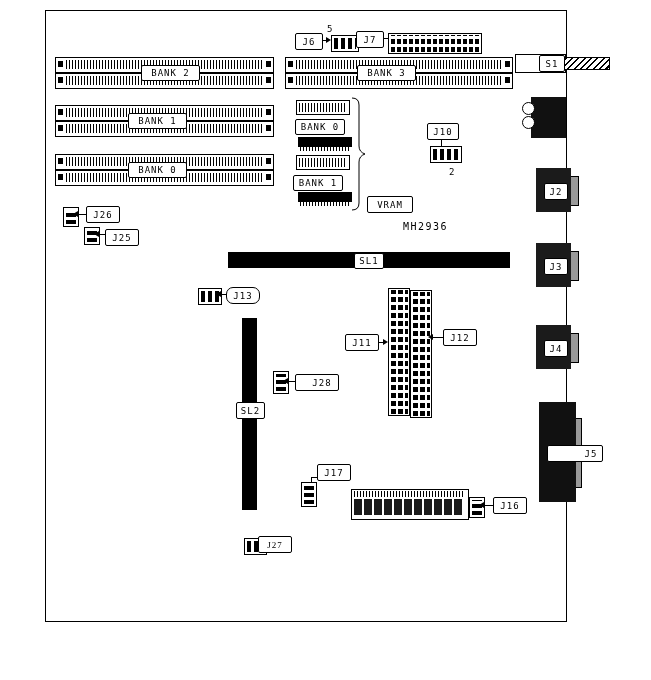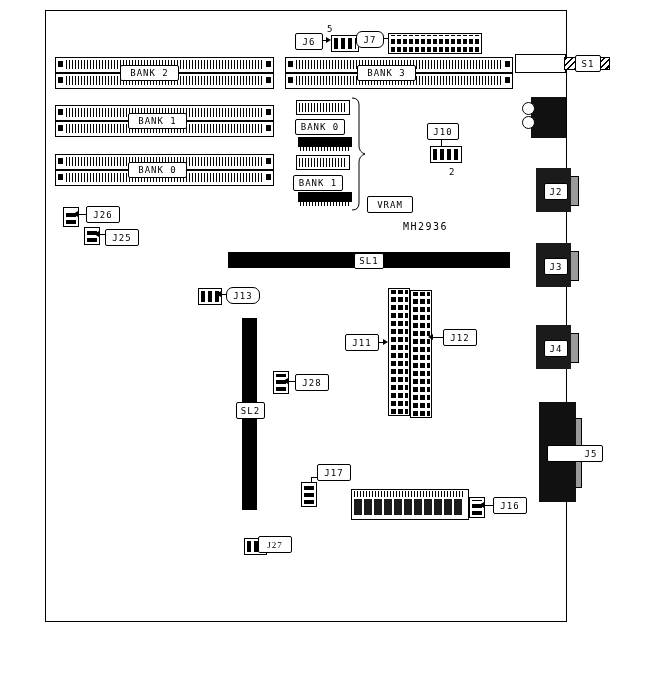--- a/index.html
+++ b/index.html
@@ -55,35 +55,35 @@
 <div class="stage">
 
   <div class="board" style="left:45px;top:10px;width:520px;height:610px;"></div>
 
   <div class="labelbox" style="left:295px;top:33px;width:26px;height:15px;">J6</div>
   <div class="leader" style="left:321px;top:40px;width:6px;height:1px;"></div>
   <div class="arrR" style="left:326px;top:37px;"></div>
   <div class="tinytext" style="left:327px;top:24px;">5</div>
   <div class="connh" style="left:331px;top:35px;width:22px;height:11px;"></div>
 
-  <div class="labelbox" style="left:356px;top:31px;width:26px;height:15px;border-radius:6px;">J7</div>
+  <div class="labelbox" style="left:356px;top:31px;width:26px;height:15px;">J7</div>
   <div class="leader" style="left:382px;top:38px;width:6px;height:1px;"></div>
   <div class="pins2" style="left:388px;top:33px;width:88px;height:17px;"></div>
 
   <div class="board" style="left:515px;top:54px;width:49px;height:17px;"></div>
-  <div class="labelbox" style="left:539px;top:55px;width:24px;height:15px;margin-left:36px;">S1</div>
+  <div class="labelbox" style="left:539px;top:55px;width:24px;height:15px;">S1</div>
   <div class="hatch" style="left:564px;top:57px;width:44px;height:11px;"></div>
 
   <div class="simm" style="left:55px;top:57px;width:217px;height:14px;">
       <i></i>
     </div>
   <div class="simm" style="left:55px;top:73px;width:217px;height:14px;">
       <i></i>
     </div>
-  <div class="labelbox" style="left:120px;top:65px;width:57px;height:14px;">BANK 2</div>
+  <div class="labelbox" style="left:141px;top:65px;width:57px;height:14px;">BANK 2</div>
 
   <div class="simm" style="left:55px;top:105px;width:217px;height:14px;">
       <i></i>
     </div>
   <div class="simm" style="left:55px;top:121px;width:217px;height:14px;">
       <i></i>
     </div>
   <div class="labelbox" style="left:128px;top:113px;width:57px;height:14px;">BANK 1</div>
 
   <div class="simm" style="left:55px;top:154px;width:217px;height:14px;">
@@ -154,21 +154,21 @@
   <div class="leader" style="left:377px;top:342px;width:6px;height:1px;"></div>
   <div class="arrR" style="left:383px;top:339px;"></div>
 
   <div class="arrL" style="left:428px;top:334px;"></div>
   <div class="leader" style="left:433px;top:337px;width:10px;height:1px;"></div>
   <div class="labelbox" style="left:443px;top:329px;width:32px;height:15px;">J12</div>
 
   <div class="connv" style="left:273px;top:371px;width:10px;height:17px;"></div>
   <div class="arrL" style="left:283px;top:378px;"></div>
   <div class="leader" style="left:288px;top:381px;width:7px;height:1px;"></div>
-  <div class="labelbox" style="left:295px;top:374px;width:32px;height:15px;">J28</div>
+  <div class="labelbox" style="left:295px;top:374px;width:32px;height:15px;padding-left:10px;">J28</div>
 
   <div class="labelbox" style="left:317px;top:464px;width:32px;height:15px;">J17</div>
   <div class="leader" style="left:311px;top:477px;width:6px;height:1px;"></div>
   <div class="leader" style="left:311px;top:477px;width:1px;height:5px;"></div>
   <div class="connv" style="left:301px;top:482px;width:10px;height:19px;"></div>
 
   <div class="abs" style="left:351px;top:489px;width:116px;height:29px;border:1px solid #000;background:#fff;">
     <div class="abs" style="left:2px;top:1px;width:110px;height:6px;background:repeating-linear-gradient(90deg,#000 0 1px,transparent 1px 3px);"></div>
     <div class="abs" style="left:2px;top:9px;width:110px;height:16px;background:repeating-linear-gradient(90deg,#1b1b1b 0 8px,transparent 8px 10px);"></div>
   </div>

